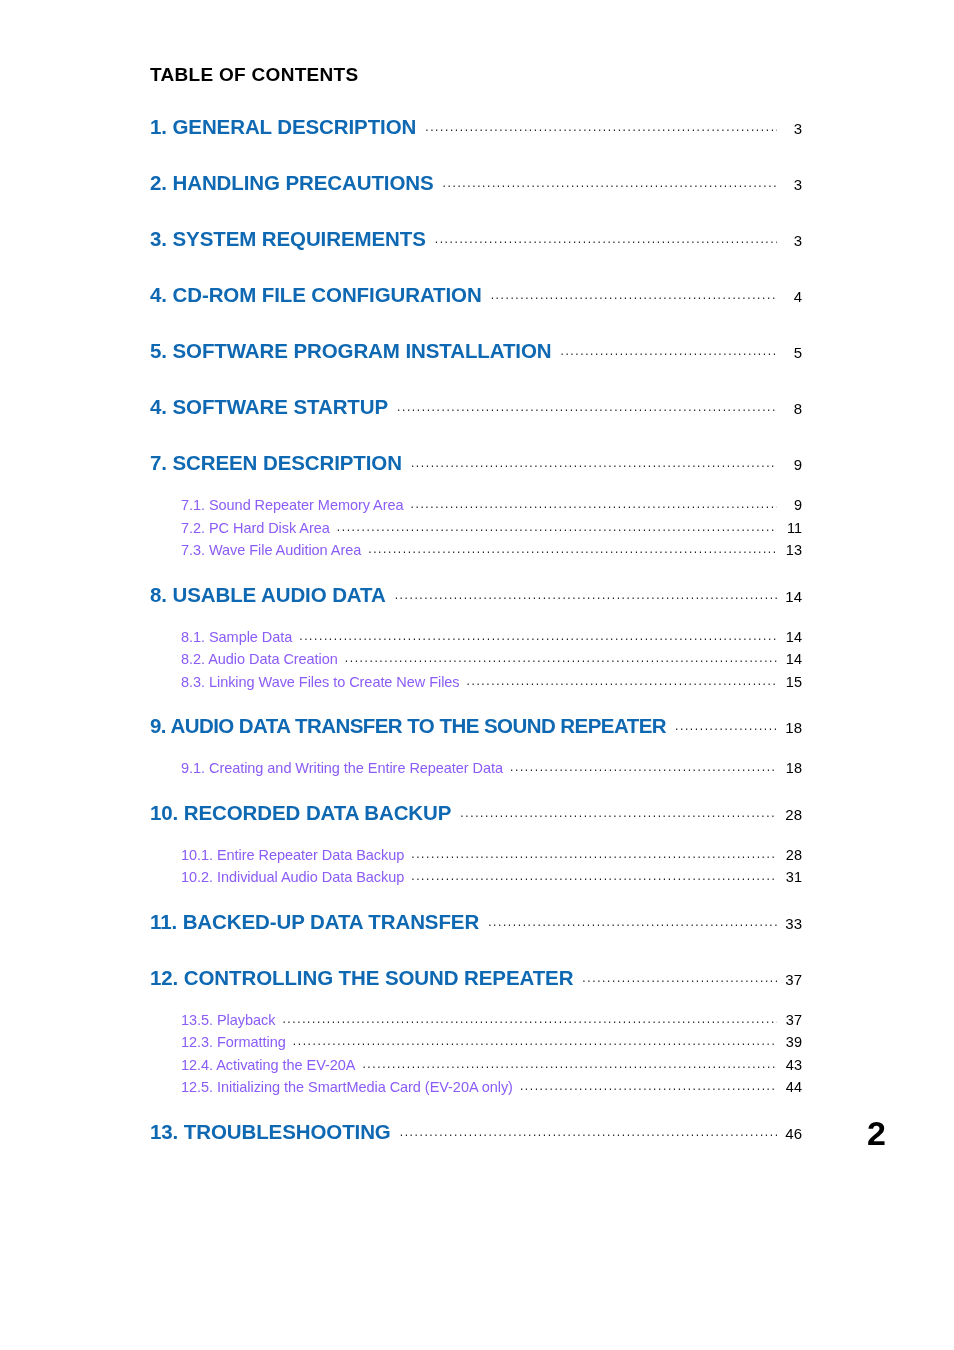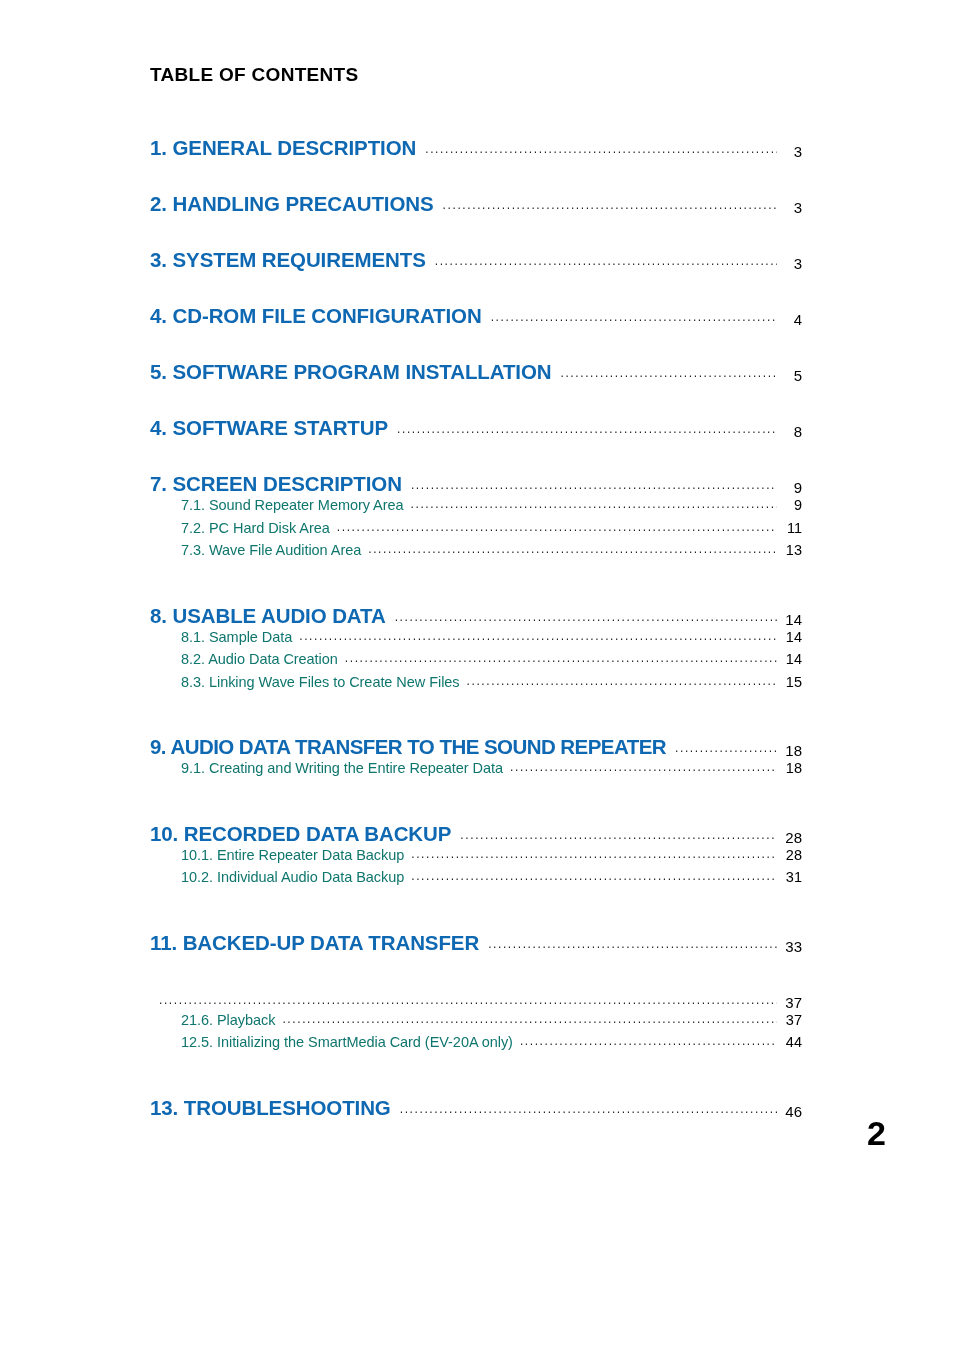--- a/index.html
+++ b/index.html
@@ -74,21 +74,20 @@
     flex: 0 0 auto;
     text-align: right;
     color: #000000;
     font-size: 14.5px;
     min-width: 20px;
   }
 
   
   .row.major {
     height: 45px;
-    align-items: flex-end;
   }
   .row.major .label {
     color: #0f68b2;
     font-size: 20.5px;
     font-weight: bold;
     letter-spacing: -0.1px;
   }
   .row.major .leader {
     position: relative;
     top: -3px;
@@ -105,21 +104,21 @@
   .row.major.condensed .leader::before {
     letter-spacing: 1.6px;
   }
 
   
   .row.sub {
     height: 22.5px;
     padding-left: 31px;
   }
   .row.sub .label {
-    color: #0f766e;
+    color: #8b5cf6;
     font-size: 14.5px;
     font-weight: normal;
     letter-spacing: -0.05px;
   }
   .row.sub .leader {
     position: relative;
     top: -2px;
     margin-left: 7px;
   }
   .row.sub .pageno {
@@ -263,32 +262,43 @@
         <span class="pageno">31</span>
       </div>
       <div class="gap-md"></div>
       <div class="row major">
         <span class="label">11. BACKED-UP DATA TRANSFER</span>
         <span class="leader"></span>
         <span class="pageno">33</span>
       </div>
       <div class="gap-sm"></div>
       <div class="row major">
+        <span class="label">12. CONTROLLING THE SOUND REPEATER</span>
         <span class="leader"></span>
         <span class="pageno">37</span>
       </div>
       <div class="" style="height: 0px;"></div>
       <div class="row sub">
-        <span class="label">21.6. Playback</span>
+        <span class="label">13.5. Playback</span>
         <span class="leader"></span>
         <span class="pageno">37</span>
       </div>
       <div class="" style="height: 0px;"></div>
       <div class="" style="height: 0px;"></div>
-      <div class="" style="height: 0px;"></div>
+      <div class="row sub">
+        <span class="label">12.3. Formatting</span>
+        <span class="leader"></span>
+        <span class="pageno">39</span>
+      </div>
+      <div class="" style="height: 0px;"></div>
+      <div class="row sub">
+        <span class="label">12.4. Activating the EV-20A</span>
+        <span class="leader"></span>
+        <span class="pageno">43</span>
+      </div>
       <div class="" style="height: 0px;"></div>
       <div class="row sub">
         <span class="label">12.5. Initializing the SmartMedia Card (EV-20A only)</span>
         <span class="leader"></span>
         <span class="pageno">44</span>
       </div>
       <div class="gap-md"></div>
       <div class="row major">
         <span class="label">13. TROUBLESHOOTING</span>
         <span class="leader"></span>

